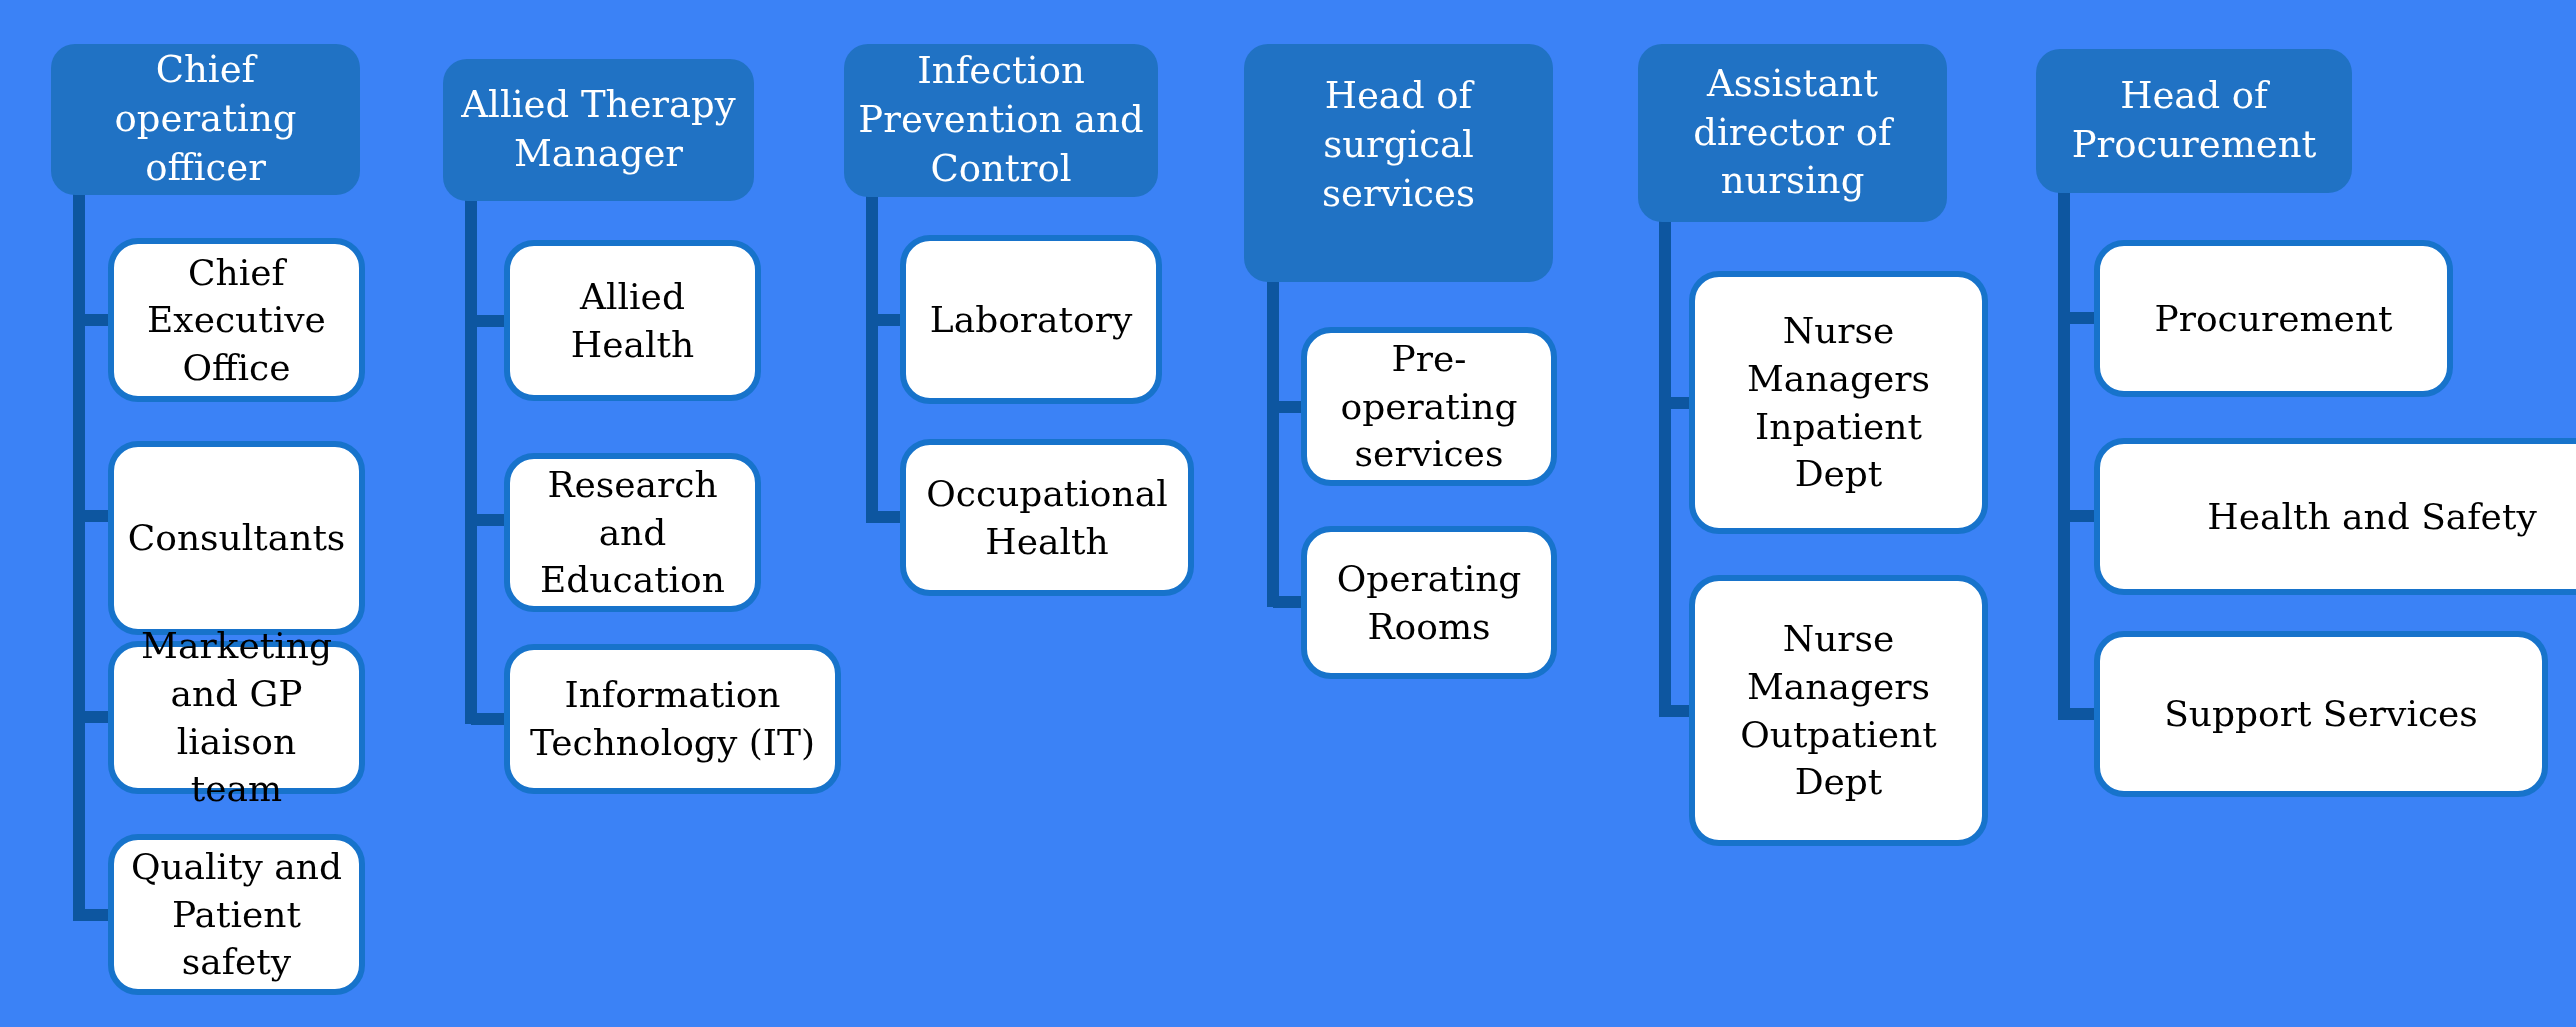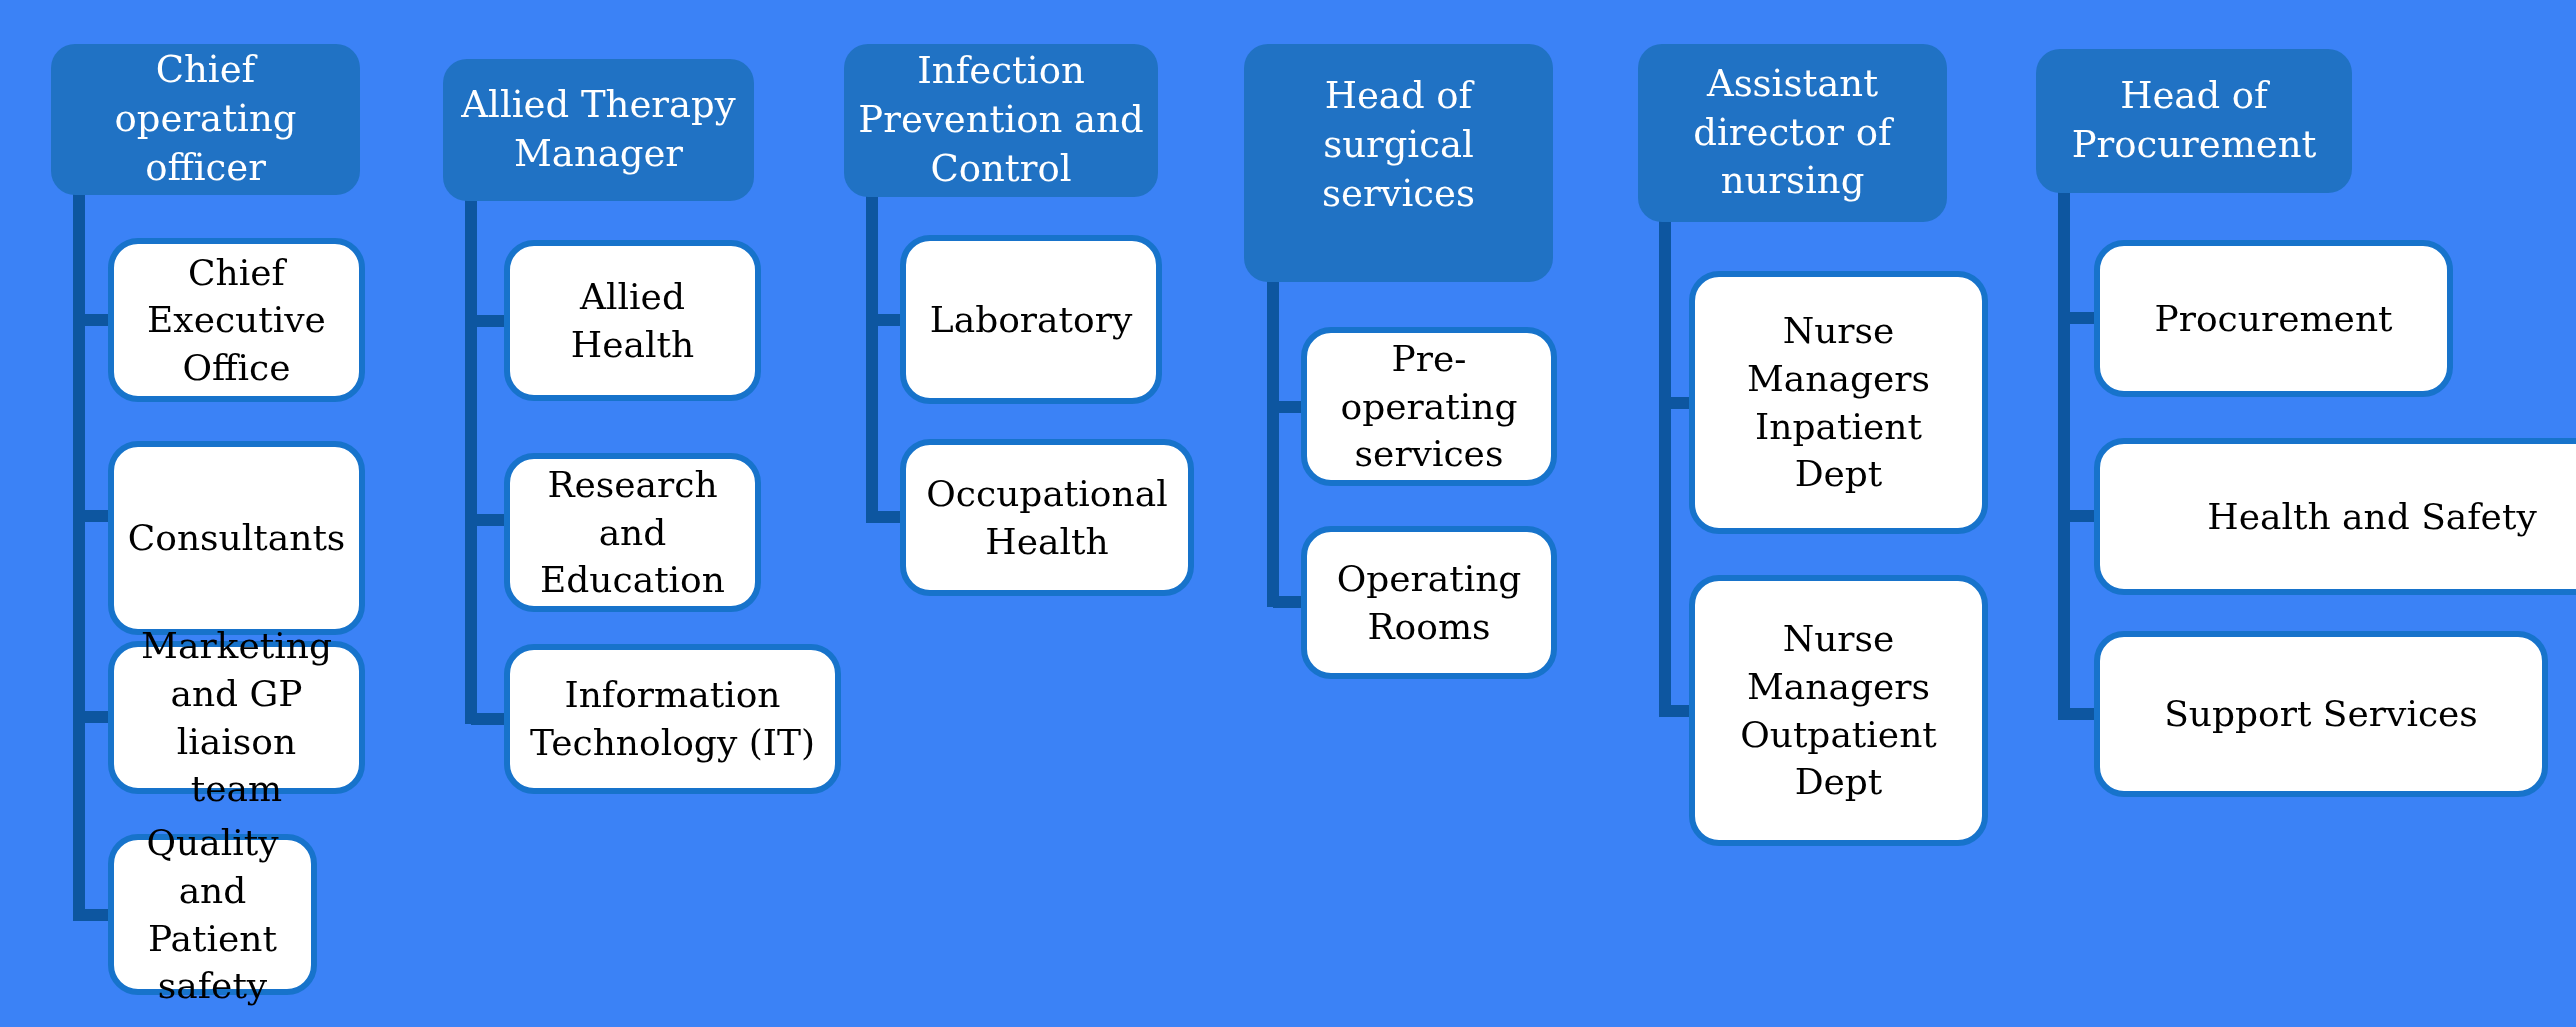--- a/index.html
+++ b/index.html
@@ -75,21 +75,21 @@
   <div class="hdr" style="left:51px; top:44px; width:309px; height:151px;">Chief
 operating
 officer</div>
   <div class="child" style="left:108px; top:238px; width:257px; height:164px;">Chief
 Executive
 Office</div>
   <div class="child" style="left:108px; top:441px; width:257px; height:194px;">Consultants</div>
   <div class="child" style="left:108px; top:641px; width:257px; height:153px;">Marketing
 and GP
 liaison team</div>
-  <div class="child" style="left:108px; top:834px; width:209px; height:161px;">Quality and
+  <div class="child" style="left:108px; top:834px; width:257px; height:161px;">Quality and
 Patient
 safety</div>
 
   <div class="trunk" style="left:465px; top:190px; height:534px;"></div>
   <div class="stub" style="left:471px; top:315px; width:40px;"></div>
   <div class="stub" style="left:471px; top:514px; width:40px;"></div>
   <div class="stub" style="left:471px; top:713px; width:40px;"></div>
 
   <div class="hdr" style="left:443px; top:51px; width:311px; height:142px;margin-top:8px;">Allied Therapy
 Manager</div>

